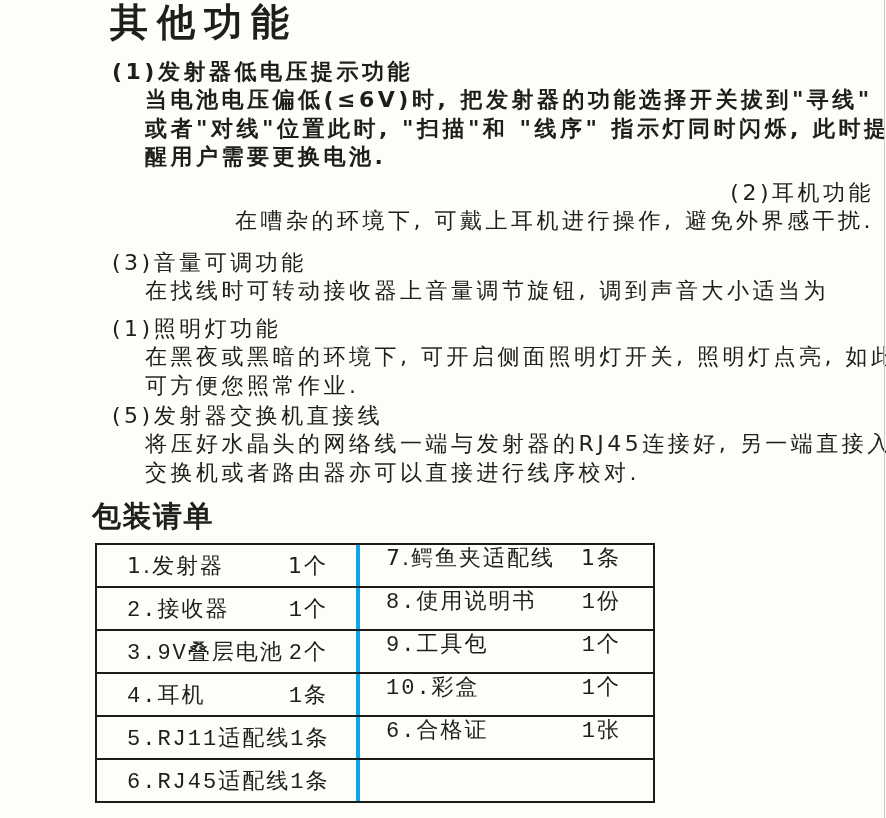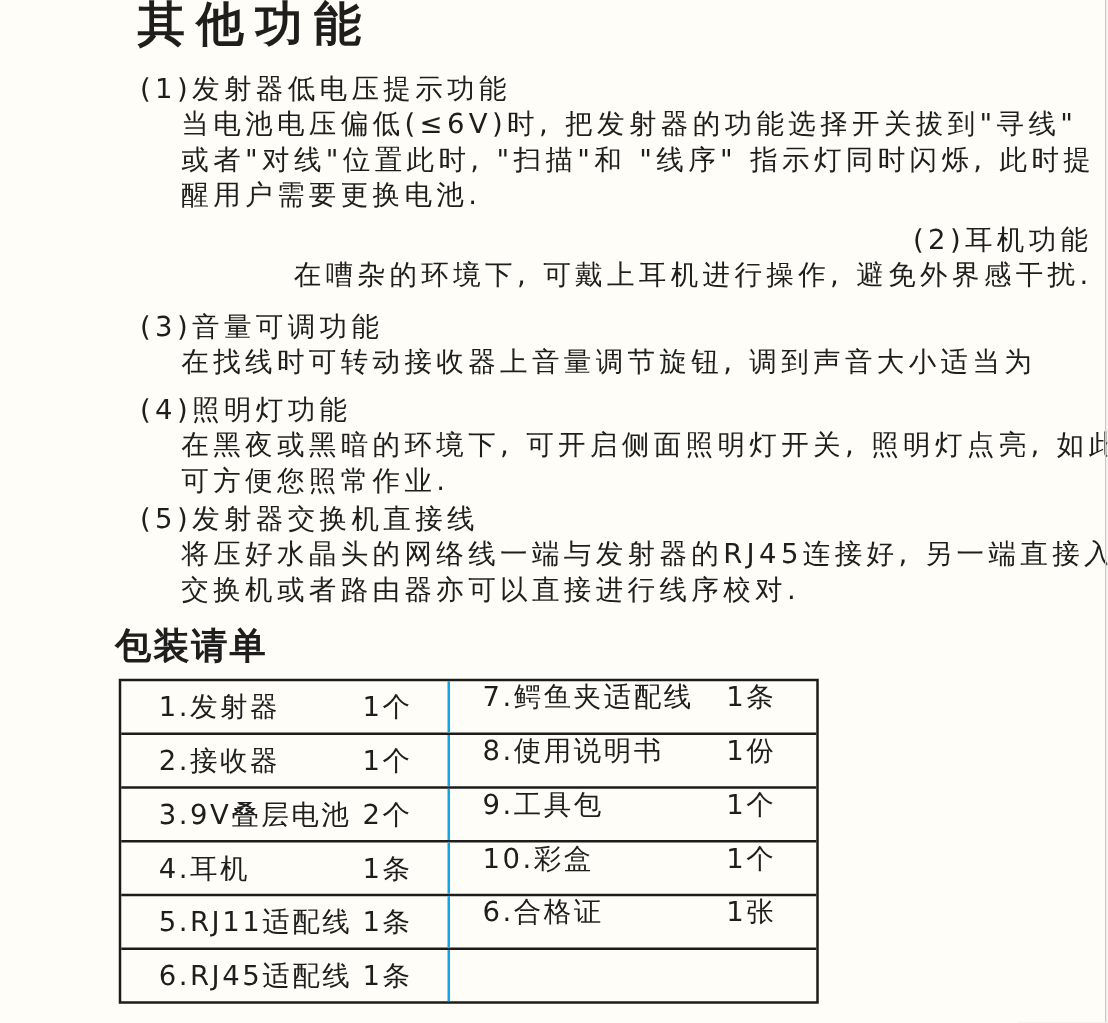--- a/index.html
+++ b/index.html
@@ -22,36 +22,36 @@
     right: 1px;
     width: 1px;
     height: 100%;
     background: #c9c8c4;
   }
   .title {
     position: absolute;
     top: 2px;
     left: 110px;
     margin: 0;
-    font-family: Liberation Mono, monospace;
+    font-family: Liberation Serif, serif;
     font-weight: bold;
     font-size: 38px;
     line-height: 1.1;
     letter-spacing: 9px;
     white-space: nowrap;
   }
   .feature {
     position: absolute;
     left: 112px;
     width: 762px;
     font-size: 22px;
     line-height: 28px;
     letter-spacing: 3.5px;
   }
-  .f1 { top: 58px; }
+  .f1 { top: 58px; font-weight: bold; }
   .f2 { top: 179px; text-align: right; }
   .f3 { top: 249px; }
   .f4 { top: 315px; }
   .f5 { top: 402px; }
   .f-heading { white-space: nowrap; }
   .f-body { margin-left: 33px; }
   .f-line { white-space: nowrap; line-height: 28.5px; }
   .pack-title {
     position: absolute;
     top: 497px;
@@ -67,33 +67,33 @@
     top: 543px;
     left: 95px;
     width: 560px;
     box-sizing: border-box;
     border: 2px solid #1c1c1a;
   }
   .pack-row {
     display: flex;
     height: 41px;
   }
-  .pack-row + .pack-row { border-top: 2px solid #1c1c1a; }
+  .pack-row + .pack-row { border-top: 2px solid #1c1c1a; font-family: Liberation Mono, monospace; }
   .cell {
     display: flex;
     justify-content: space-between;
     align-items: center;
     box-sizing: border-box;
     font-size: 22px;
     letter-spacing: 2px;
     white-space: nowrap;
   }
   .cell-left {
     width: 263px;
-    border-right: 2px solid #0ea5e9;
+    border-right: 4px solid #0ea5e9;
     padding: 0 28px 0 30px;
   }
   .cell-right {
     flex: 1;
     padding: 0 32px 16px 26px;
   }
 </style>
 </head>
 <body>
 
@@ -118,21 +118,21 @@
   </section>
 
   <section class="feature f3">
     <div class="f-heading">(3)音量可调功能</div>
     <div class="f-body">
       <div class="f-line">在找线时可转动接收器上音量调节旋钮, 调到声音大小适当为</div>
     </div>
   </section>
 
   <section class="feature f4">
-    <div class="f-heading">(4)照明灯功能</div>
+    <div class="f-heading">(1)照明灯功能</div>
     <div class="f-body">
       <div class="f-line">在黑夜或黑暗的环境下, 可开启侧面照明灯开关, 照明灯点亮, 如此</div>
       <div class="f-line">可方便您照常作业.</div>
     </div>
   </section>
 
   <section class="feature f5">
     <div class="f-heading">(5)发射器交换机直接线</div>
     <div class="f-body">
       <div class="f-line">将压好水晶头的网络线一端与发射器的RJ45连接好, 另一端直接入</div>

